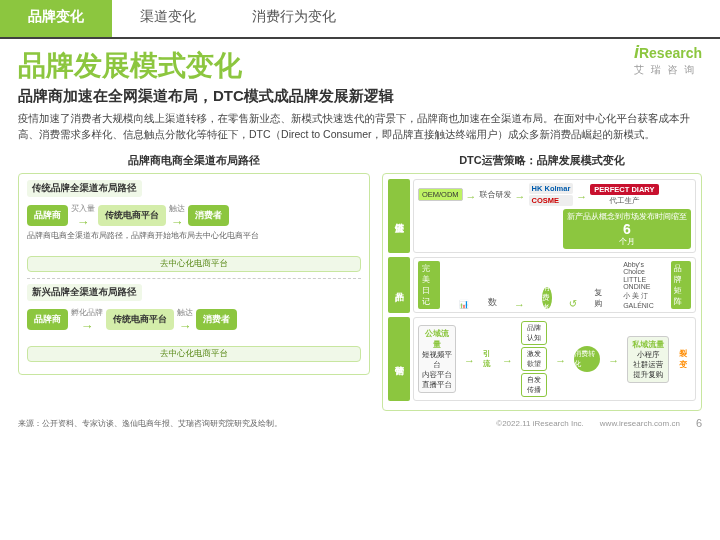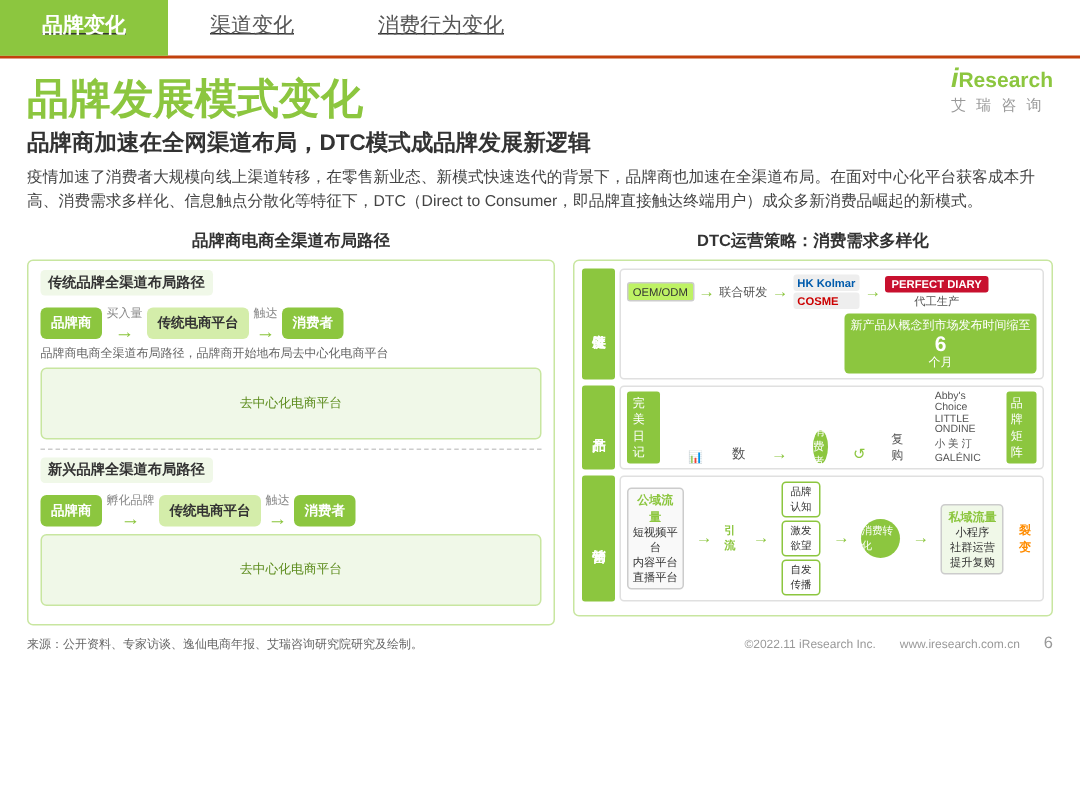--- a/index.html
+++ b/index.html
@@ -9,23 +9,22 @@
       font-family: "Microsoft YaHei", "SimHei", Arial, sans-serif;
       background: #fff;
       overflow: hidden;
       font-size: 12px;
       color: #333;
     }
 
     
     .top-tabs {
       display: flex;
-      border-bottom: 2px solid #c2410c;
+      border-bottom: 2px solid #404040;
       background: #fff;
-      text-decoration: underline;
     }
     .tab {
       padding: 8px 28px;
       font-size: 14px;
       cursor: pointer;
       color: #555;
       border-bottom: 3px solid transparent;
     }
     .tab.active {
       background: #8cc63f;
@@ -166,25 +165,25 @@
       font-size: 8px;
       color: #666;
       margin-top: 2px;
       line-height: 1.4;
     }
 
     .decentral-box {
       background: #f0f8e8;
       border: 1px solid #c8e6a0;
       border-radius: 4px;
-      padding: 17px 8px;
+      padding: 1px 8px;
       font-size: 8.5px;
       color: #5a8a1a;
       text-align: center;
-      margin-top: 4px;
+      margin-top: 15px;
     }
 
     .divider-line {
       border: none;
       border-top: 1px dashed #ccc;
       margin: 5px 0;
     }
 
     
     .right-diagram {
@@ -445,21 +444,21 @@
             <span class="arrow">→</span>
           </div>
           <div class="flow-box fb-green">消费者</div>
         </div>
         <div class="decentral-box">去中心化电商平台</div>
       </div>
     </div>
   </div>
 
   <div class="col-right">
-    <div class="section-title">DTC运营策略：消费需求多样化</div>
+    <div class="section-title">DTC运营策略：品牌发展模式变化</div>
     <div class="right-diagram">
 
       <div class="right-row">
         <div class="row-label">供应链</div>
         <div class="row-content">
           <div class="supply-row">
             <div class="oem-box">OEM/ODM</div>
             <span class="arrow-right-sm">→</span>
             <span style="font-size:8px;color:#555;">联合研发</span>
             <span class="arrow-right-sm">→</span>

